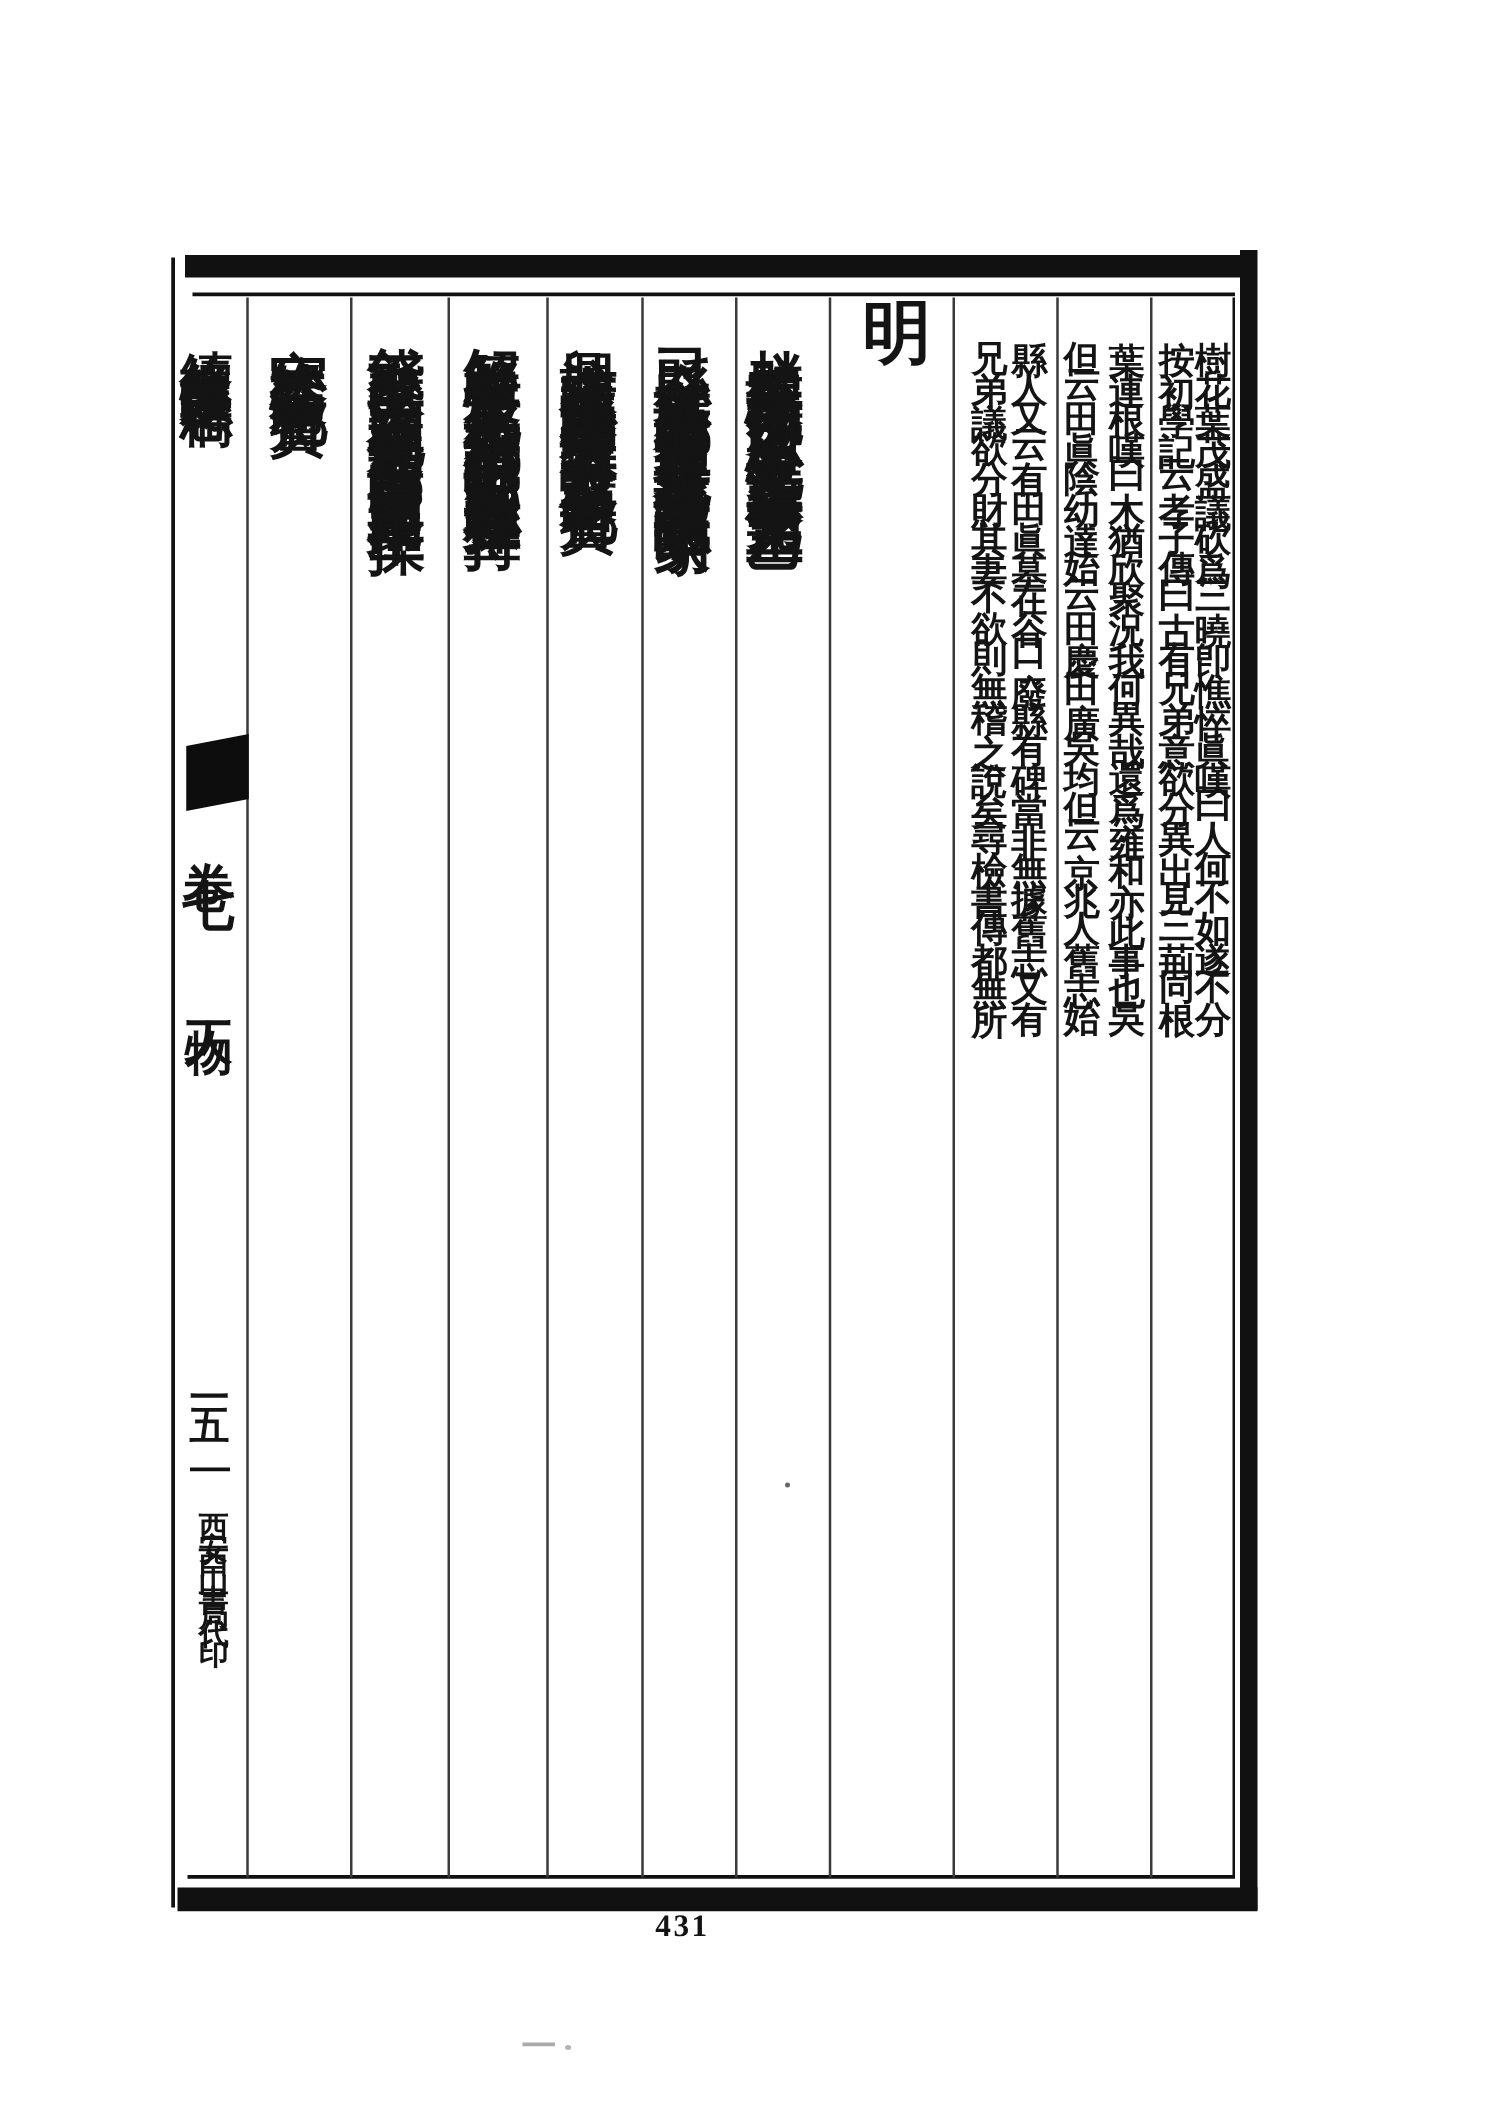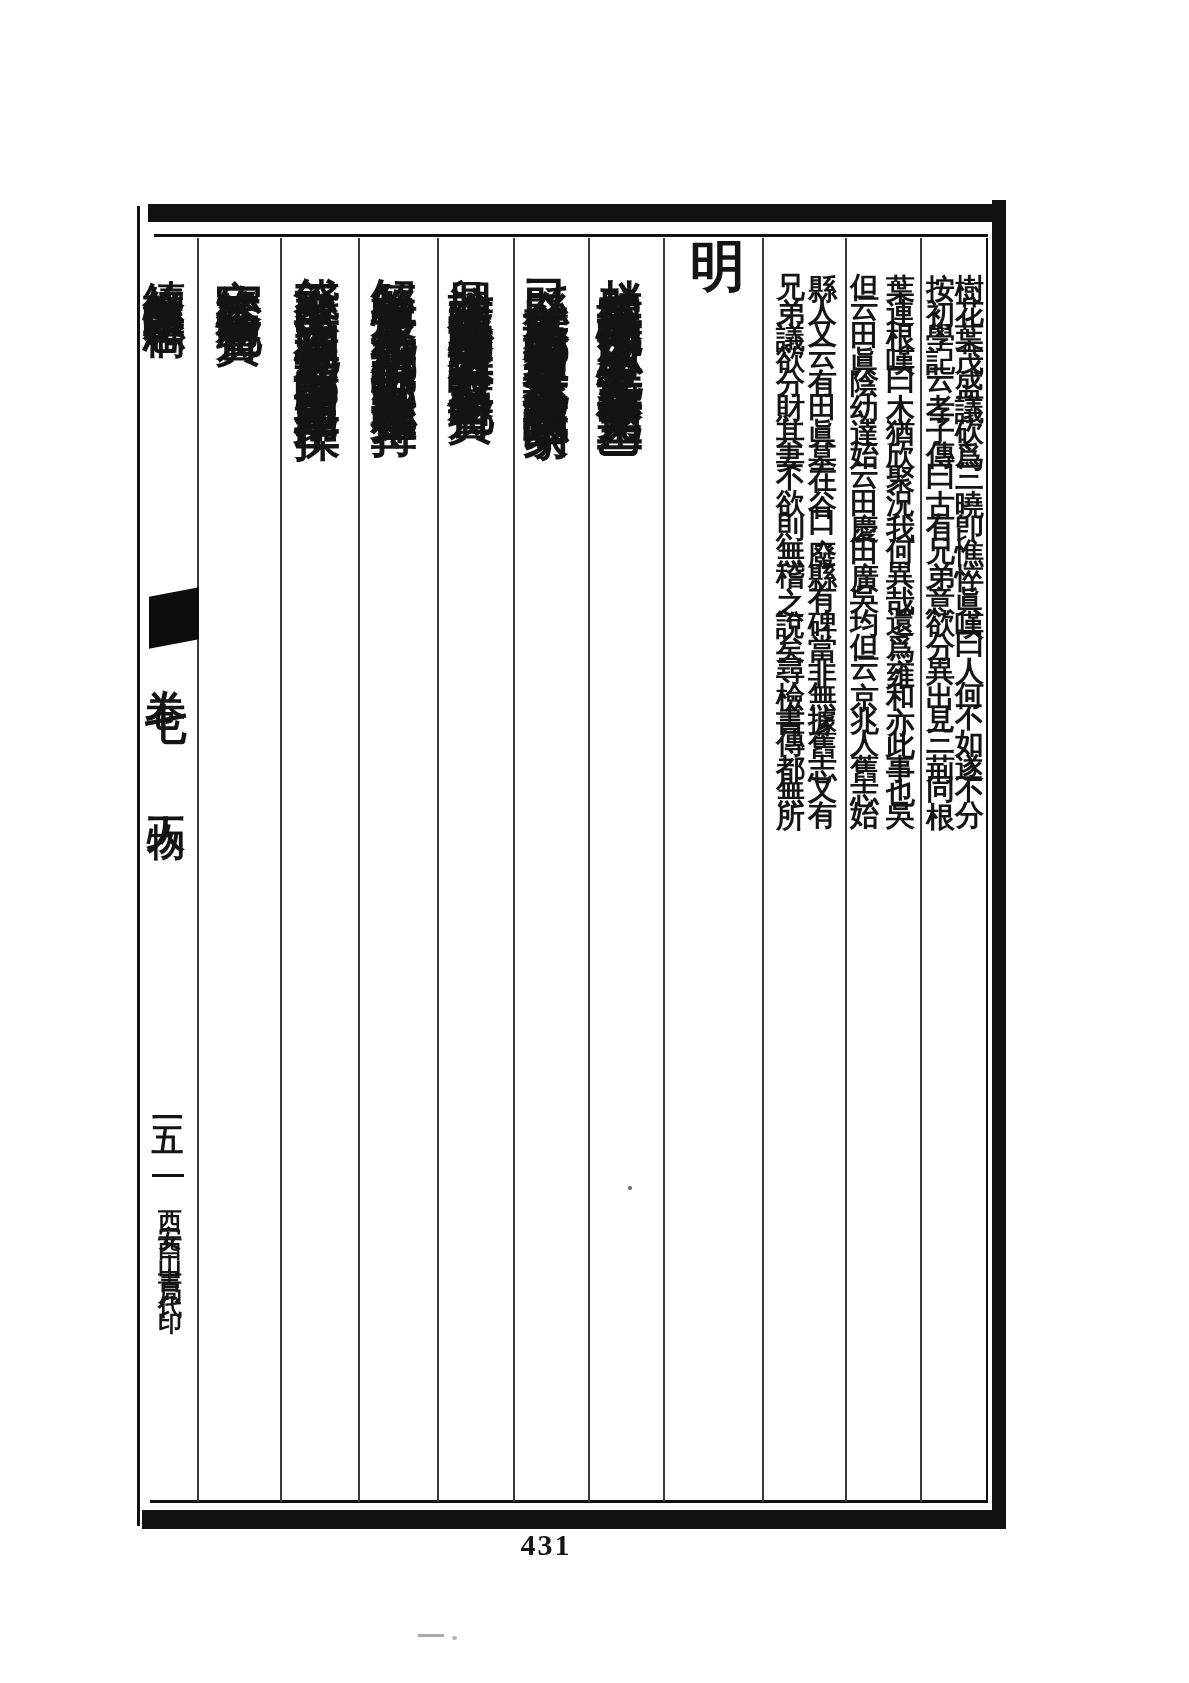--- a/index.html
+++ b/index.html
@@ -11,21 +11,21 @@
   .ann-col{font-size:29px;letter-spacing:24px;font-weight:600;}
   .title-col{font-size:42px;letter-spacing:6px;font-weight:800;}
   .vol-col{font-size:42px;letter-spacing:13px;font-weight:800;}
   .sec-col{font-size:38px;letter-spacing:7px;font-weight:700;}
   .folio-col{font-size:32px;letter-spacing:2px;font-weight:700;}
   .pub-col{font-size:24px;letter-spacing:14px;font-weight:600;}
   .dyn{position:absolute;font-size:55px;font-weight:700;}
   .vrule{position:absolute;top:238px;height:1264px;width:2px;background:#3a3a3a;}
   .hline{position:absolute;background:#111;}
   .pagenum{position:absolute;left:516px;top:1528px;width:60px;text-align:center;
-           font-size:30px;letter-spacing:2px;font-weight:600;}
+           font-size:25px;letter-spacing:2px;font-weight:600;}
   .tab{position:absolute;left:149px;top:592px;width:50px;height:52px;background:#0d0d0d;
        transform:skewY(-11deg);}
   .speck{position:absolute;background:#999;border-radius:50%;}
 </style>
 </head>
 <body>
 
 <div id="page">
 
   <div class="hline" style="left:148px;top:204px;width:850px;height:18px;"></div>

